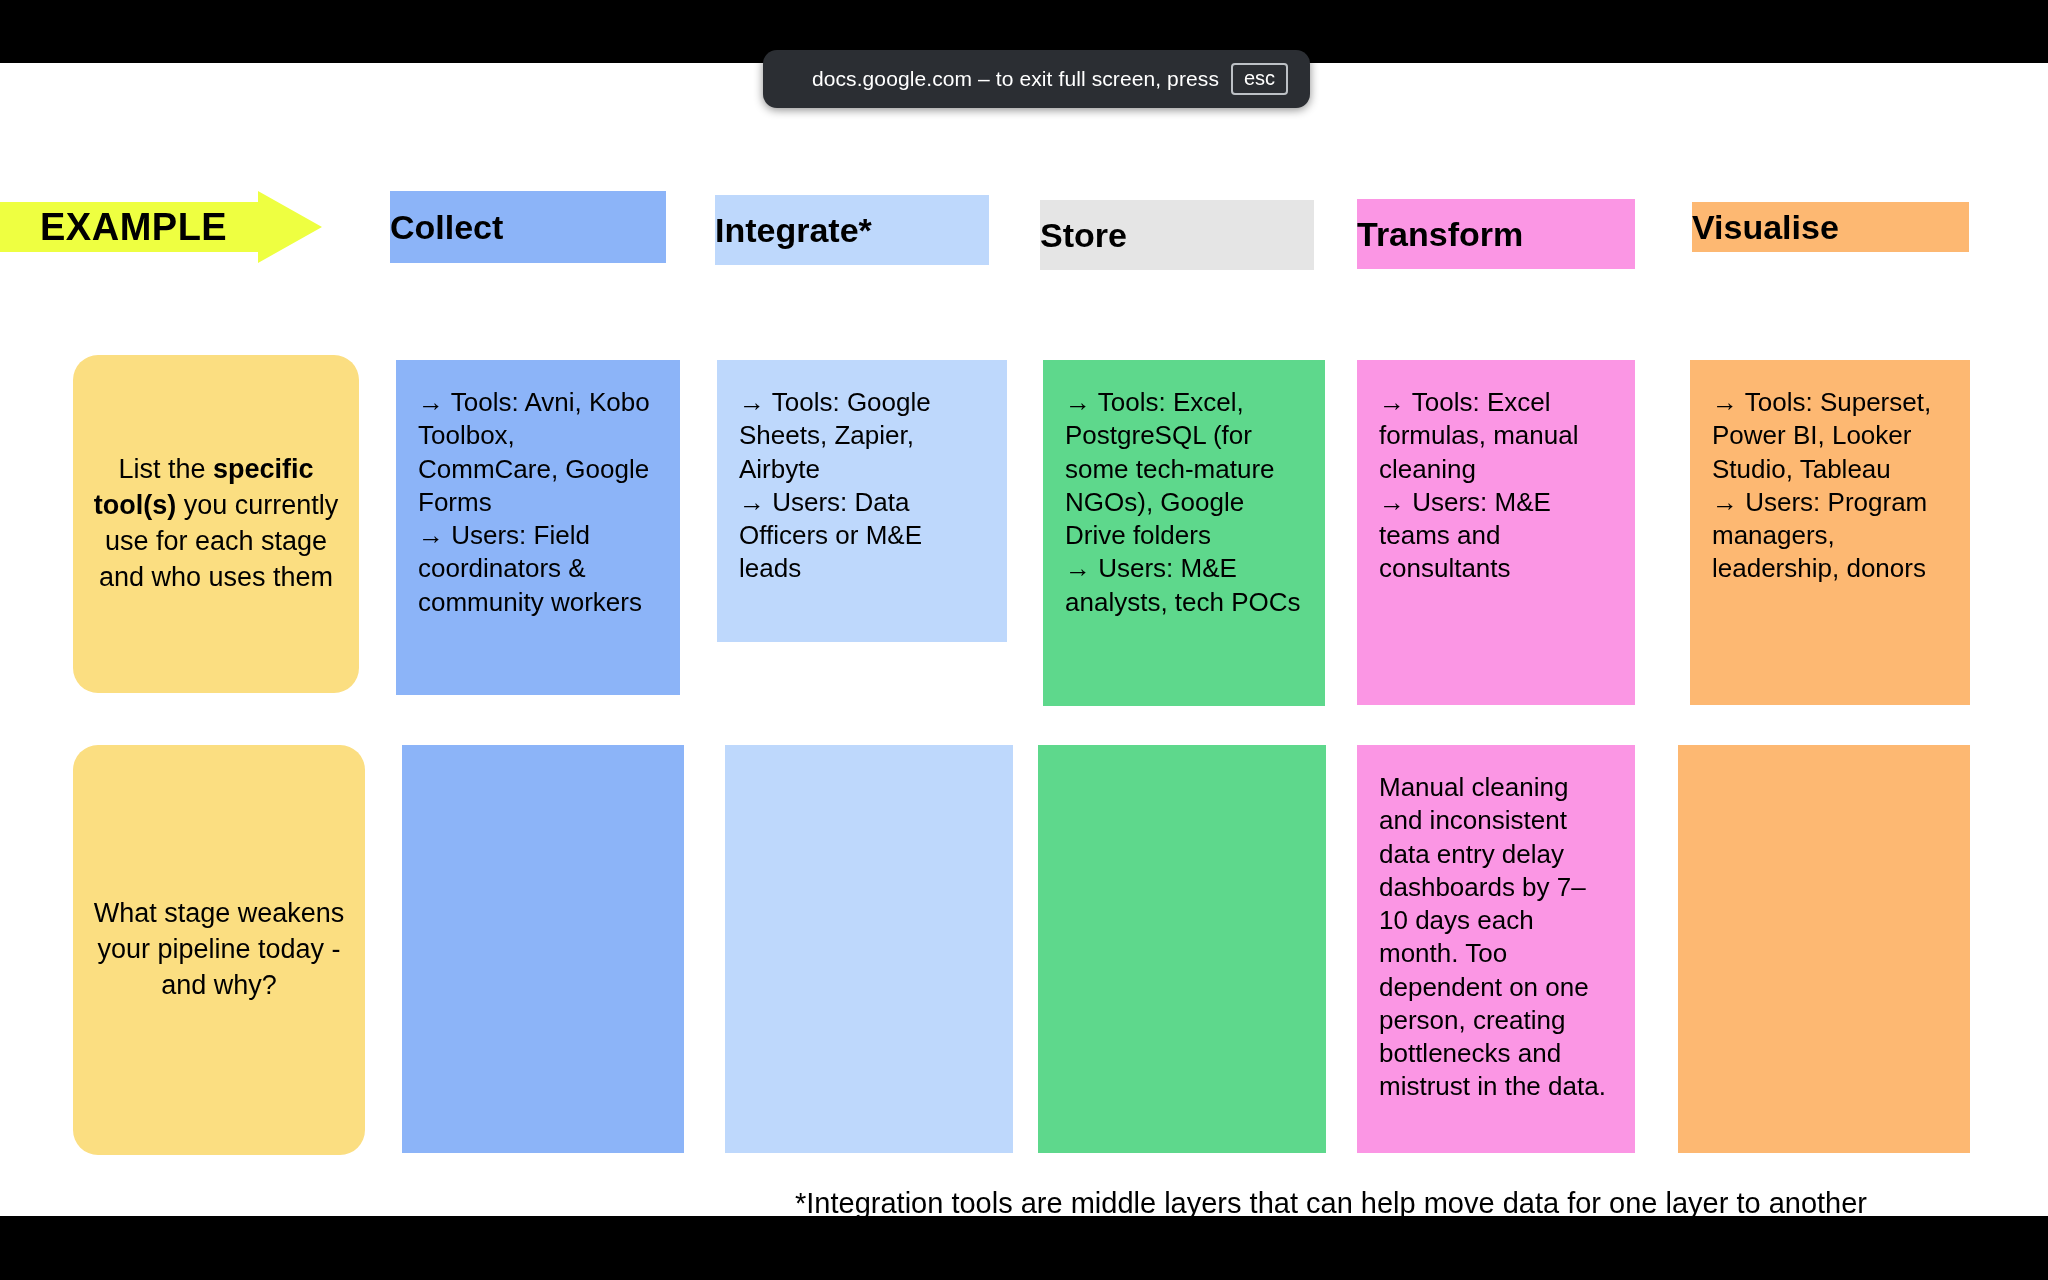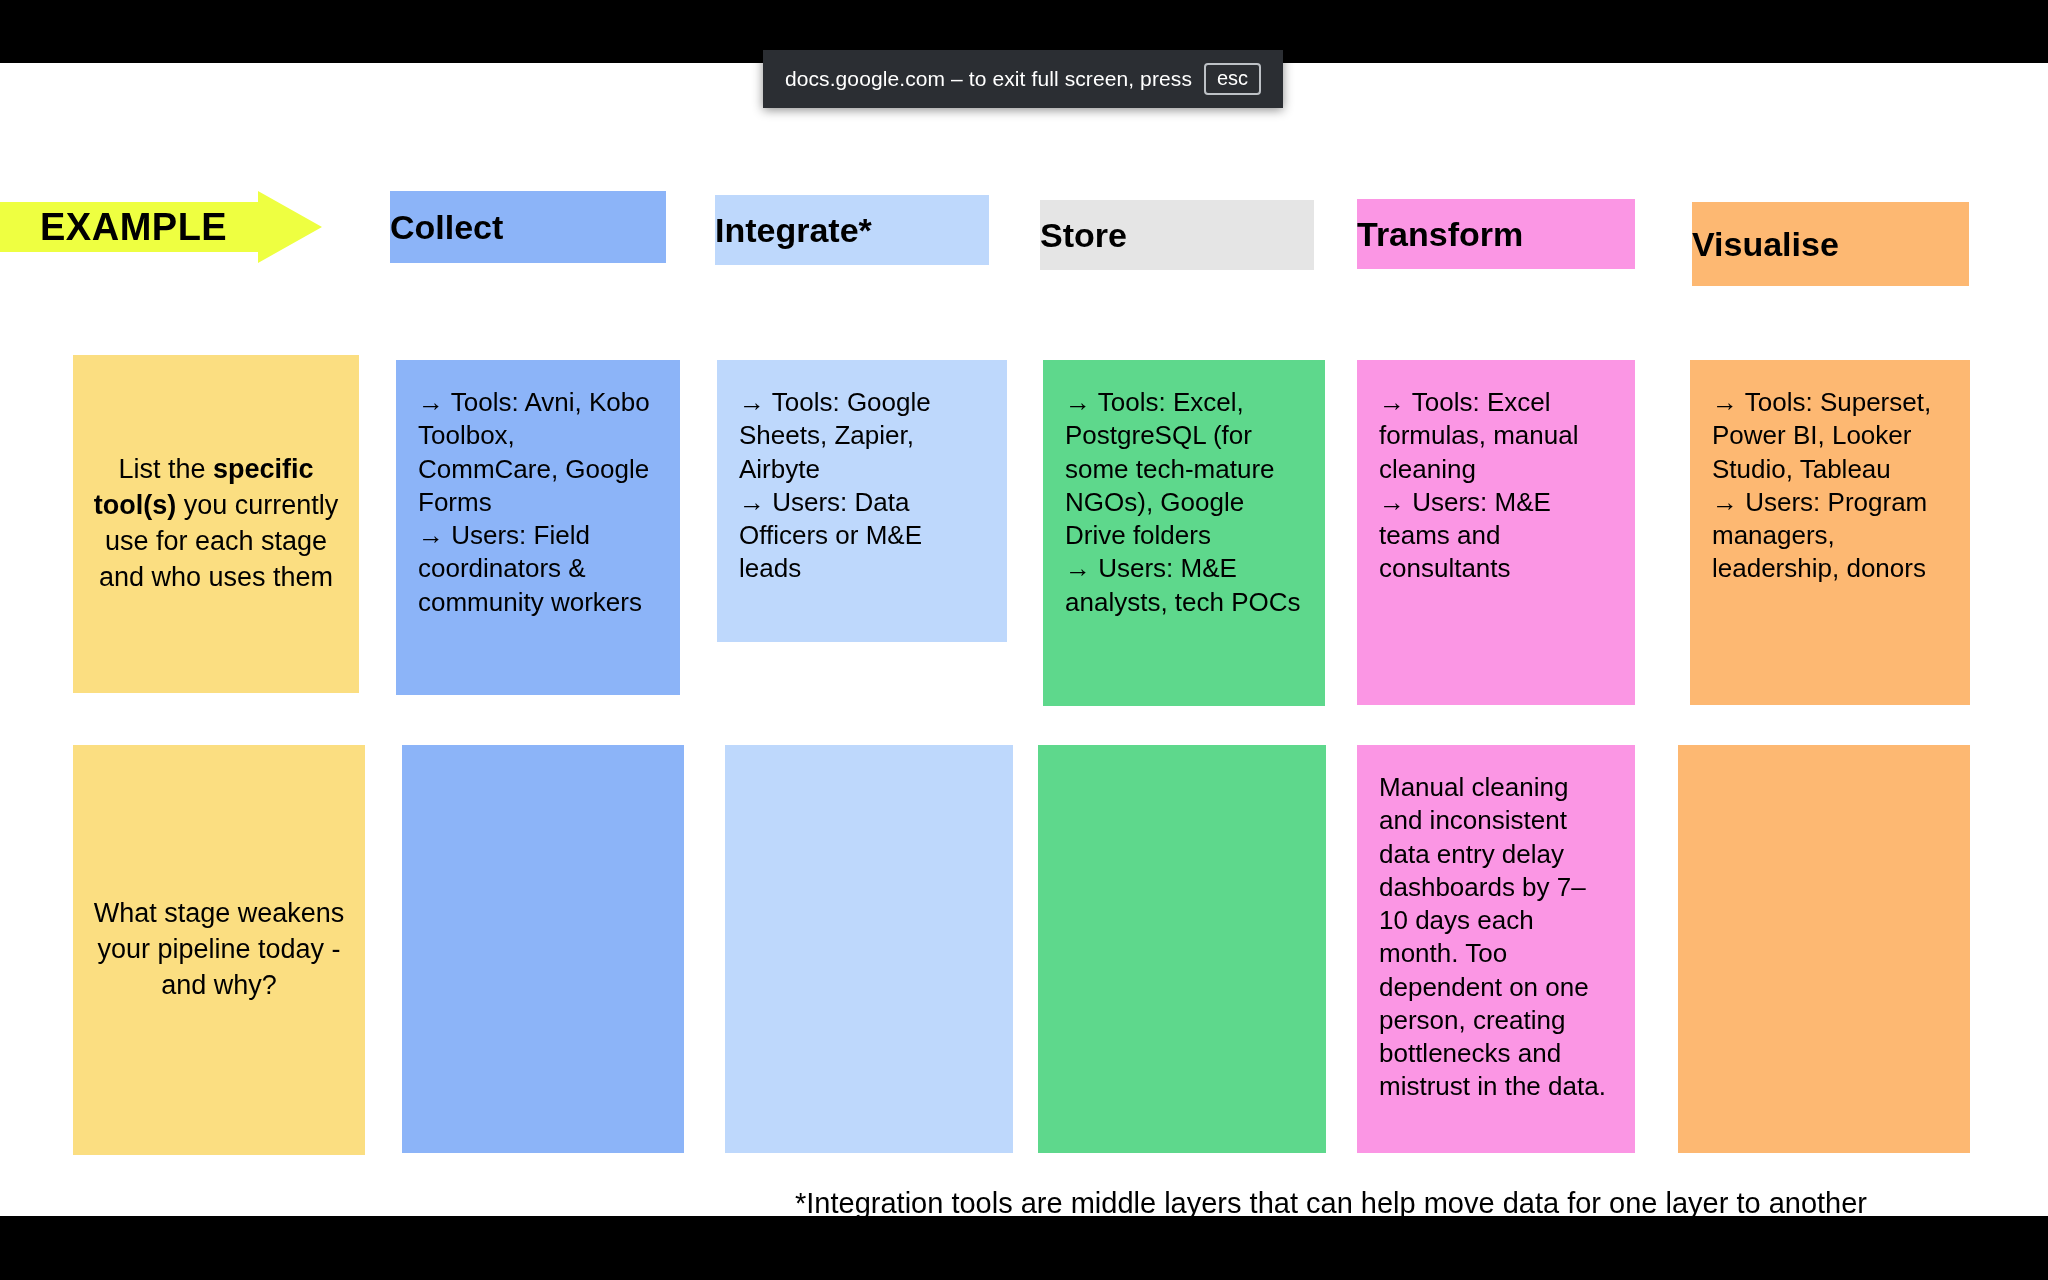--- a/index.html
+++ b/index.html
@@ -42,27 +42,28 @@
   }
 
   
   .toast {
     position: absolute;
     left: 763px;
     top: 50px;
     width: 520px;
     height: 58px;
     background: #2b2e33;
-    border-radius: 0;
+    border-radius: 14px;
     display: flex;
     align-items: center;
     justify-content: center;
     gap: 12px;
     z-index: 50;
     box-shadow: 0 2px 10px rgba(0,0,0,0.45);
+    padding-left: 27px;
   }
   .toast-text {
     color: #ffffff;
     font-size: 21px;
     letter-spacing: 0.1px;
     white-space: nowrap;
   }
   .toast-key {
     color: #ffffff;
     font-size: 20px;
@@ -120,20 +121,21 @@
   .card.left-prompt .card-body {
     text-align: center;
     font-size: 27px;
     line-height: 1.33;
   }
   .card.left-prompt {
     display: flex;
     align-items: center;
     justify-content: center;
     padding: 0 16px;
+    border-radius: 25px;
   }
   .card.body-card {
     padding: 26px 22px 0 22px;
   }
 
   
   .footnote {
     position: absolute;
     left: 795px;
     top: 1124px;
@@ -170,21 +172,21 @@
     </div>
 
     <div class="chip" style="left:1040px; top:137px; width:274px; height:70px; background:#e5e5e5;">
       <span>Store</span>
     </div>
 
     <div class="chip" style="left:1357px; top:136px; width:278px; height:70px; background:#FB96E4;">
       <span>Transform</span>
     </div>
 
-    <div class="chip" style="left:1692px; top:139px; width:277px; height:84px; background:#FDB872;">
+    <div class="chip" style="left:1692px; top:139px; width:277px; height:50px; background:#FDB872;">
       <span>Visualise</span>
     </div>
 
     <div class="card left-prompt" style="left:73px; top:292px; width:286px; height:338px; background:#FBDE81;">
       <div class="card-body">List the <b>specific tool(s)</b> you currently use for each stage and who uses them</div>
     </div>
 
     <div class="card body-card" style="left:396px; top:297px; width:284px; height:335px; background:#8CB4F8;">
       <div class="card-body">→ Tools: Avni, Kobo Toolbox, CommCare, Google Forms
 → Users: Field coordinators &amp; community workers</div>

